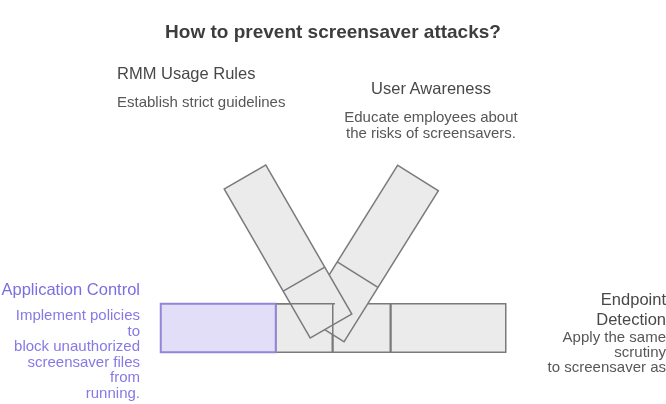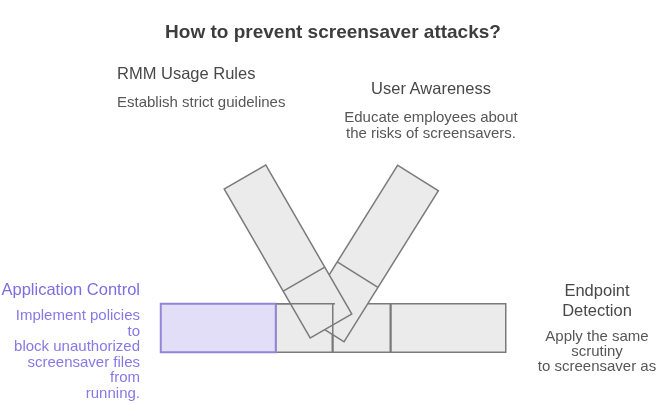--- a/index.html
+++ b/index.html
@@ -58,24 +58,24 @@
   }
   .block .body {
     margin-top: 11px;
     font-size: 15px;
     line-height: 15.5px;
     color: var(--body-text, #575757);
   }
   .block-rmm       { left: 117px; top: 63px;  width: 210px; }
   .block-user      { left: 326px; top: 78px;  width: 210px; text-align: center; }
   .block-app       { left: 0px;   top: 279px; width: 140px; text-align: right; }
-  .block-endpoint  { left: 528px; top: 280px; width: 138px; text-align: center; }
+  .block-endpoint  { left: 528px; top: 289px; width: 138px; text-align: right; }
   .block-app .heading      { color: var(--accent-heading, #7b6ee2); }
   .block-app .body         { color: var(--accent-body, #8679e6); margin-top: 8px; line-height: 15.6px; }
-  .block-endpoint .body    { margin-top: 8px; line-height: 15px; }
+  .block-endpoint .body    { margin-top: 0; line-height: 15px; }
 </style>
 </head>
 <body>
 
 <div class="canvas">
 
   <svg class="diagram" viewBox="0 0 666 404" aria-hidden="true">
 
     <g>
       <rect class="seg-gray" x="275.75" y="303.75" width="56.5" height="48.5"></rect>

